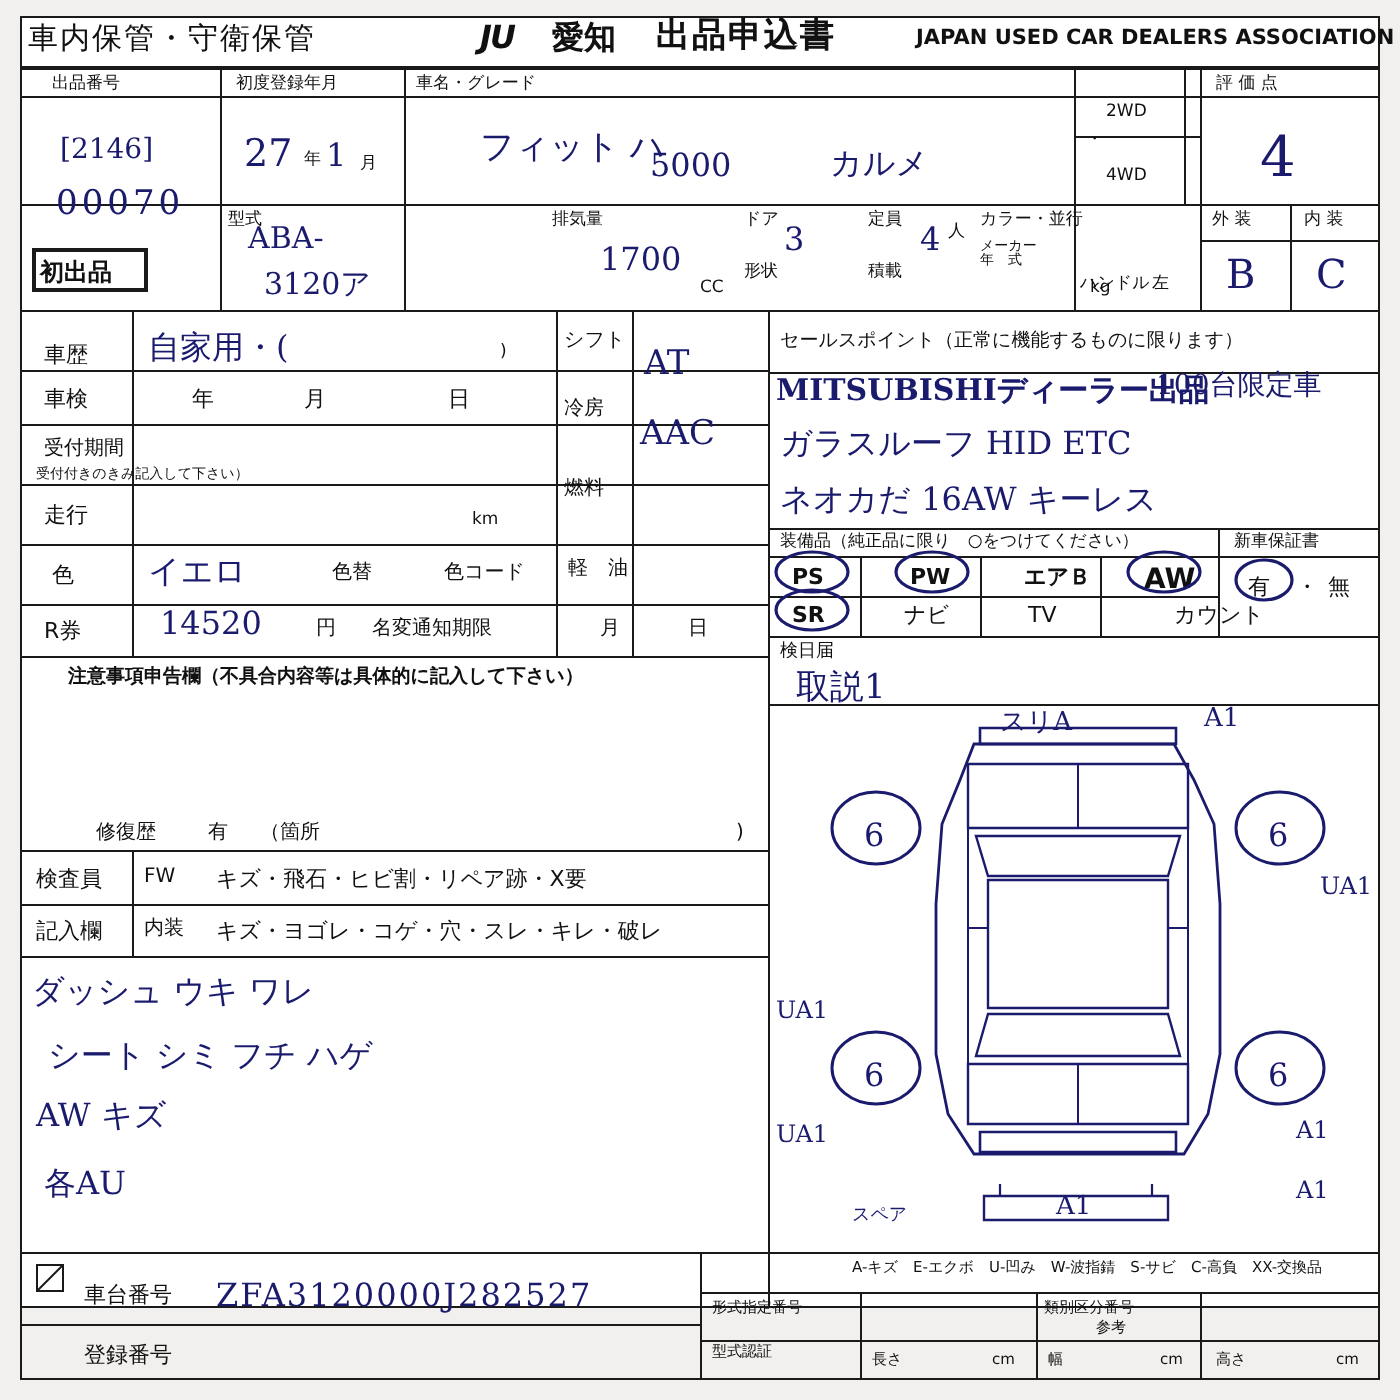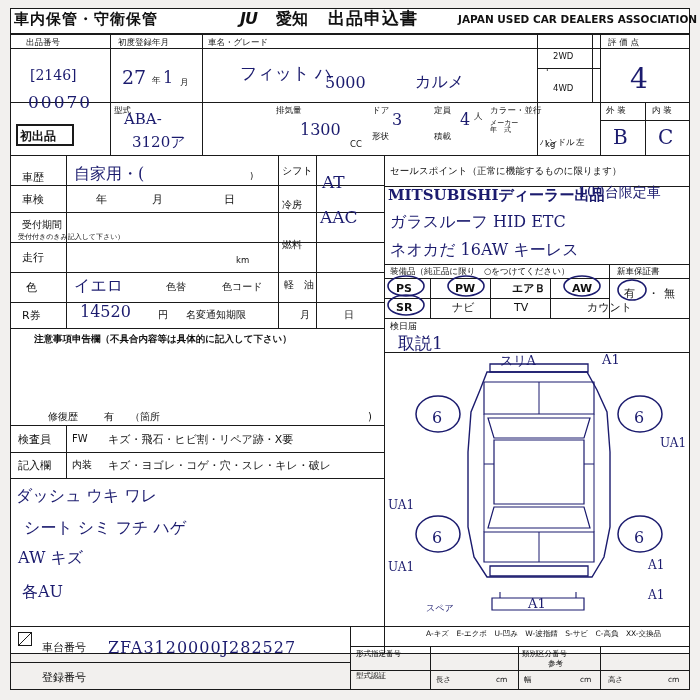--- a/index.html
+++ b/index.html
@@ -12,21 +12,21 @@
     overflow:hidden;
   }
   .sheet{position:absolute;left:0;top:0;width:700px;height:700px;}
   .bx{position:absolute;box-sizing:border-box;border:1px solid #1a1a1a;}
   .lbl{position:absolute;font-size:8.5px;line-height:1.05;color:#111;}
   .hw{position:absolute;font-family:"DejaVu Serif","Liberation Serif",serif;color:#1b1b6e;}
   .line{position:absolute;background:#1a1a1a;}
 
   
   #hdr{left:10px;top:8px;width:680px;height:26px;border:1px solid #1a1a1a;background:#fff;}
-  #hdr-left{left:14px;top:12px;font-size:15px;font-weight:bold;letter-spacing:1px;}
+  #hdr-left{left:14px;top:12px;font-size:15px;font-weight:normal;letter-spacing:1px;}
   #ju-logo{left:240px;top:11px;font-size:16px;font-weight:bold;font-style:italic;letter-spacing:-1px;}
   #hdr-aichi{left:276px;top:11px;font-size:16px;font-weight:bold;}
   #hdr-title{left:328px;top:10px;font-size:17px;font-weight:bold;letter-spacing:1px;}
   #hdr-en{left:458px;top:14px;font-size:10.5px;font-weight:bold;letter-spacing:0px;}
 
   
   #frame{left:10px;top:34px;width:680px;height:620px;background:#fff;}
   .tiny{font-size:7px;}
 </style>
 </head>
@@ -83,21 +83,21 @@
   <div class="lbl" style="left:553px;top:84px;">4WD</div>
 
   <div class="lbl" style="left:608px;top:38px;">評 価 点</div>
   <div class="hw" style="left:630px;top:62px;font-size:28px;">4</div>
   <div class="lbl" style="left:606px;top:106px;">外 装</div>
   <div class="lbl" style="left:652px;top:106px;">内 装</div>
   <div class="hw" style="left:613px;top:125px;font-size:20px;">B</div>
   <div class="hw" style="left:658px;top:125px;font-size:20px;">C</div>
 
   <div class="lbl" style="left:276px;top:106px;">排気量</div>
-  <div class="hw" style="left:300px;top:120px;font-size:16px;">1300</div>
+  <div class="hw" style="left:300px;top:120px;font-size:16px;">1700</div>
   <div class="lbl" style="left:350px;top:140px;">CC</div>
   <div class="lbl" style="left:372px;top:106px;">ドア</div>
   <div class="hw" style="left:392px;top:110px;font-size:16px;">3</div>
   <div class="lbl" style="left:434px;top:106px;">定員</div>
   <div class="hw" style="left:460px;top:110px;font-size:16px;">4</div>
   <div class="lbl" style="left:474px;top:112px;">人</div>
   <div class="lbl" style="left:372px;top:132px;">形状</div>
   <div class="lbl" style="left:434px;top:132px;">積載</div>
   <div class="lbl" style="left:518px;top:140px;margin-left:27px;">kg</div>
   <div class="lbl" style="left:490px;top:106px;">カラー・並行</div>
@@ -189,21 +189,21 @@
   <div class="line" style="left:430px;top:278px;width:1px;height:40px;"></div>
   <div class="line" style="left:490px;top:278px;width:1px;height:40px;"></div>
   <div class="line" style="left:550px;top:278px;width:1px;height:40px;"></div>
 
   <div class="lbl" style="left:390px;top:267px;font-size:8.5px;">装備品（純正品に限り　○をつけてください）</div>
   <div class="lbl" style="left:617px;top:267px;font-size:8.5px;">新車保証書</div>
 
   <div class="lbl" style="left:396px;top:283px;font-size:11px;font-weight:bold;">PS</div>
   <div class="lbl" style="left:455px;top:283px;font-size:11px;font-weight:bold;">PW</div>
   <div class="lbl" style="left:512px;top:283px;font-size:11px;font-weight:bold;">エアＢ</div>
-  <div class="lbl" style="left:572px;top:283px;font-size:11px;font-weight:bold;">AW</div>
+  <div class="lbl" style="left:572px;top:283px;font-size:14px;font-weight:bold;">AW</div>
   <div class="lbl" style="left:396px;top:302px;font-size:11px;font-weight:bold;">SR</div>
   <div class="lbl" style="left:452px;top:302px;font-size:11px;">ナビ</div>
   <div class="lbl" style="left:514px;top:302px;font-size:11px;">TV</div>
   <div class="lbl" style="left:564px;top:302px;font-size:11px;margin-left:23px;">カウント</div>
   <div class="lbl" style="left:624px;top:288px;font-size:11px;">有</div>
   <div class="lbl" style="left:648px;top:288px;font-size:11px;">・</div>
   <div class="lbl" style="left:664px;top:288px;font-size:11px;">無</div>
 
   <svg style="position:absolute;left:384px;top:264px;width:306px;height:56px;">
     <ellipse cx="22" cy="22" rx="18" ry="10" fill="none" stroke="#1b1b6e" stroke-width="1.6"></ellipse>

